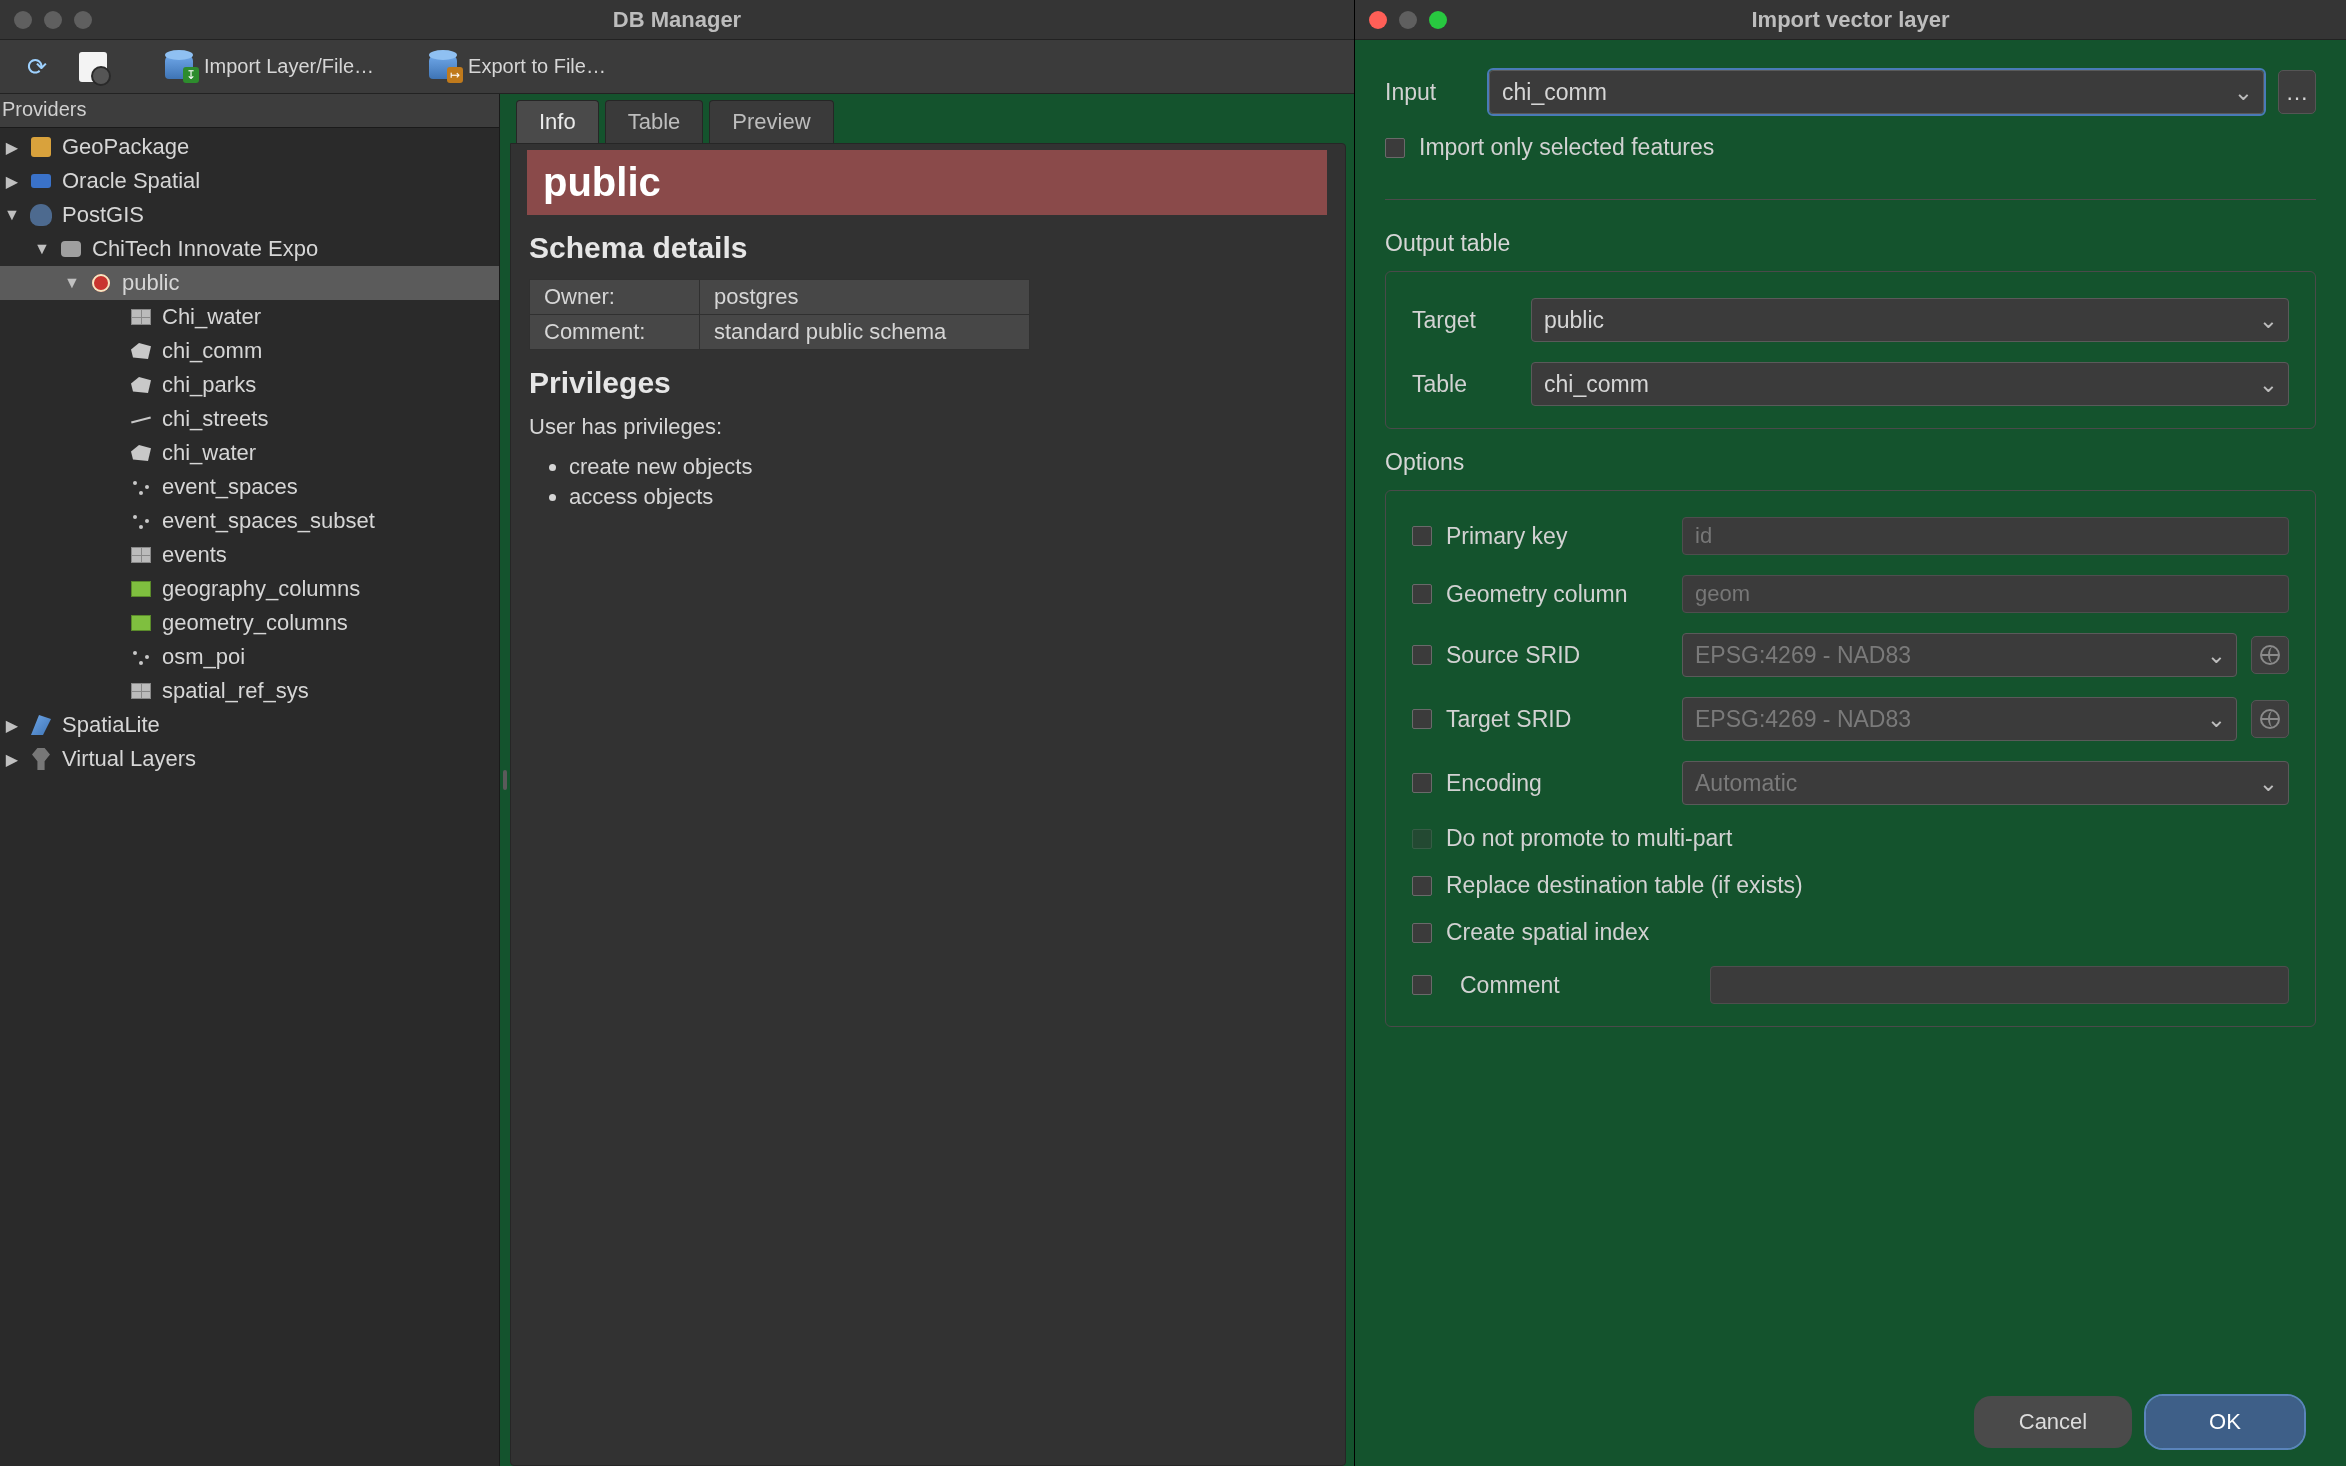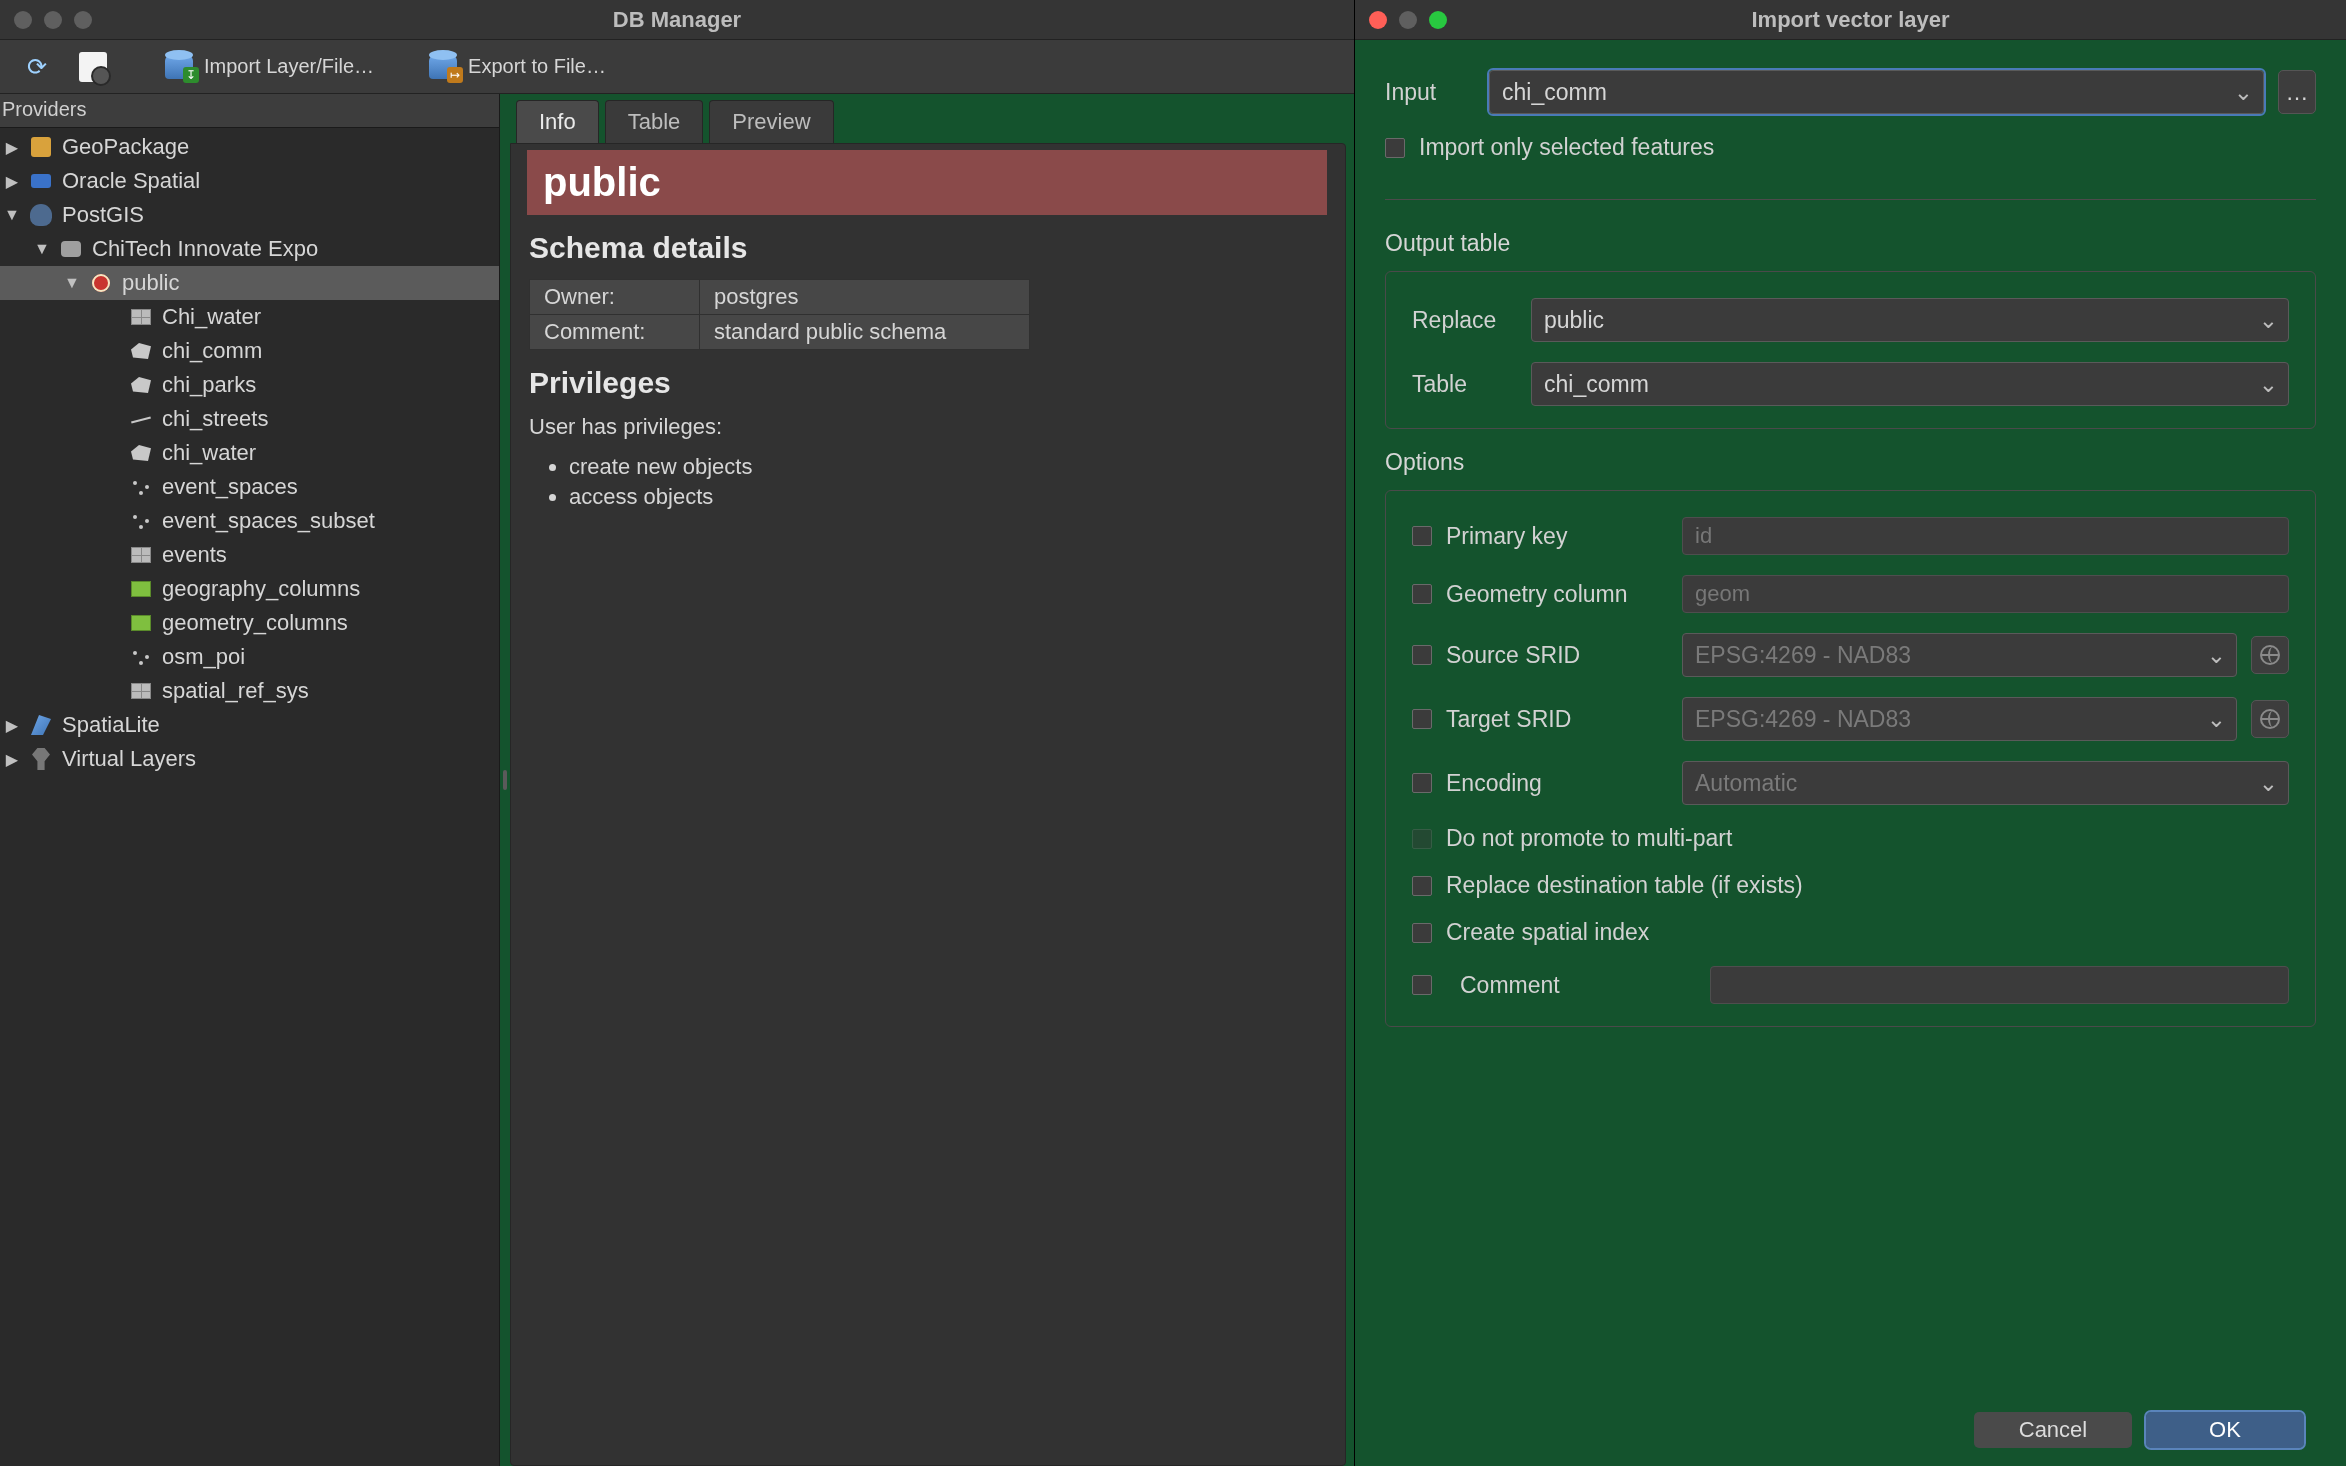--- a/index.html
+++ b/index.html
@@ -99,21 +99,21 @@
   .section-label { font-size:23px; margin-bottom:14px; display:block; }
   .group { border:1px solid #4a4a4a; border-radius:6px; padding:26px 26px 22px 26px; margin-bottom:20px; }
   .field-input { flex:1; height:38px; background:#3b3b3b; border:1px solid #4e4e4e; border-radius:4px; padding:0 12px; color:#d6d6d6; font-size:22px; }
   .field-input::placeholder { color:#777; }
   .globe-btn { width:38px; height:38px; background:#3d3d3d; border:1px solid #555; border-radius:5px; display:flex; align-items:center; justify-content:center; }
   .globe { width:20px; height:20px; border:2px solid #8a8a8a; border-radius:50%; position:relative; }
   .globe::before { content:""; position:absolute; inset:0; border-left:2px solid #8a8a8a; border-radius:50%; left:40%; }
   .globe::after { content:""; position:absolute; left:0; right:0; top:45%; border-top:2px solid #8a8a8a; }
 
   .dialog-buttons { margin-top:auto; display:flex; justify-content:flex-end; gap:14px; padding:14px 12px 18px 0; }
-  .btn { width:158px; height:36px; border-radius:5px; display:flex; align-items:center; justify-content:center; font-size:22px; cursor:pointer; }
+  .btn { width:158px; height:52px; border-radius:17px; display:flex; align-items:center; justify-content:center; font-size:22px; cursor:pointer; }
   .btn-cancel { background:#4a4a4a; color:#dcdcdc; }
   .btn-ok { background:#3e5f88; color:#fff; outline:2px solid #5a84bb; }
 
   .lbl-col { width: 90px; }
   .lbl-col-wide { width: 105px; }
   .opt-label { width: 222px; }
   .disabled-text { color:#6e6e6e; }
 
   .info-pane ::-webkit-scrollbar, .tree::-webkit-scrollbar { width:10px; }
   .info-pane ::-webkit-scrollbar-thumb, .tree::-webkit-scrollbar-thumb { background:#555; border-radius:5px; }
@@ -365,21 +365,21 @@
     <div class="row">
       <span class="checkbox"></span>
       <label>Import only selected features</label>
     </div>
 
     <div class="hsep"></div>
 
     <span class="section-label">Output table</span>
     <div class="group">
       <div class="row">
-        <label class="lbl-col-wide">Replace</label>
+        <label class="lbl-col-wide">Target</label>
         <div class="combo" style="flex:1;">
           <span>public</span>
           <span class="chev">⌄</span>
         </div>
       </div>
       <div class="row" style="margin-bottom:0;">
         <label class="lbl-col-wide">Table</label>
         <div class="combo" style="flex:1;">
           <span>chi_comm</span>
           <span class="chev">⌄</span>

